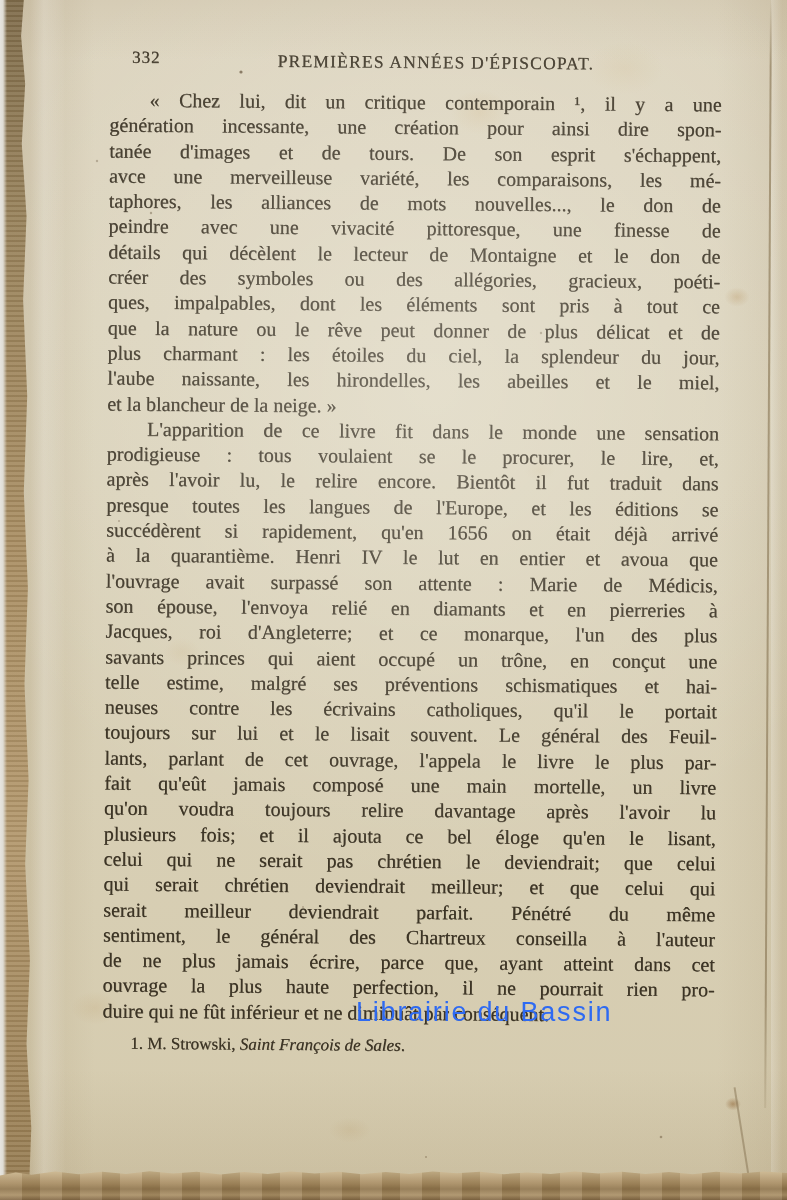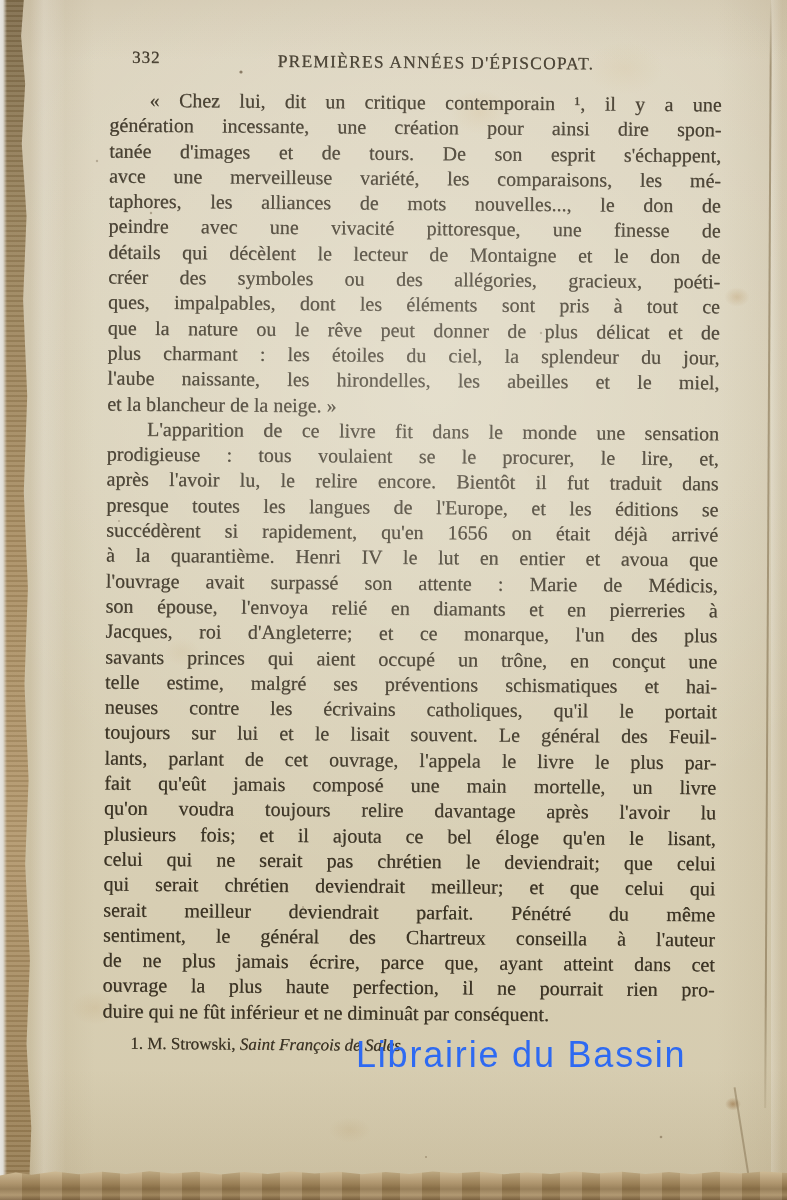--- a/index.html
+++ b/index.html
@@ -114,21 +114,21 @@
   .footnote {
     position: absolute; left: 134px; top: 1036px; width: 560px;
     font-size: 17px;
     text-shadow: 0.3px 0.3px 0.3px rgba(62,54,40,0.70);
   }
   .footnote .work { font-style: italic; }
   
   .watermark {
     position: absolute; left: 356px; top: 999px; z-index: 30;
     font-family: "Liberation Sans", sans-serif;
-    font-size: 36px; letter-spacing: 1.8px; white-space: nowrap; line-height: 1; margin-top: 38px;
+    font-size: 27px; letter-spacing: 1.8px; white-space: nowrap; line-height: 1;
   }
 </style>
 </head>
 <body>
 
 <div class="photo">
 
   <div class="stains"></div>
   <div class="right-band"></div>
 

